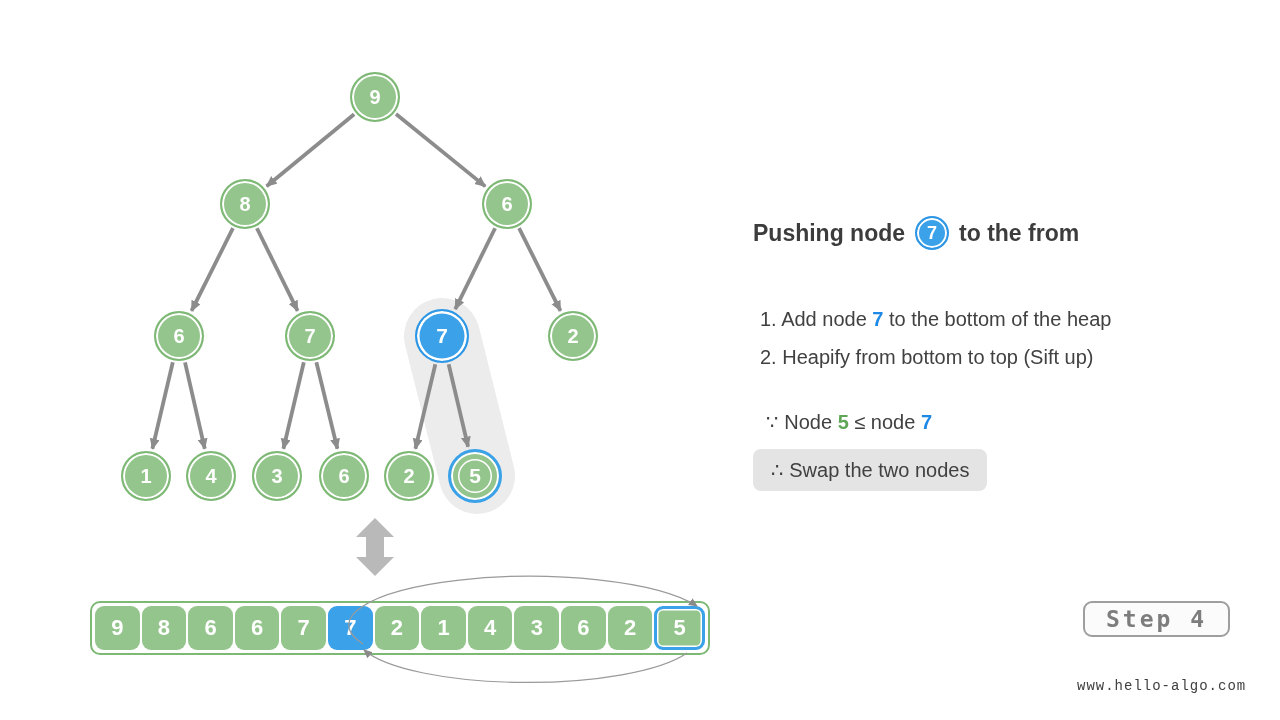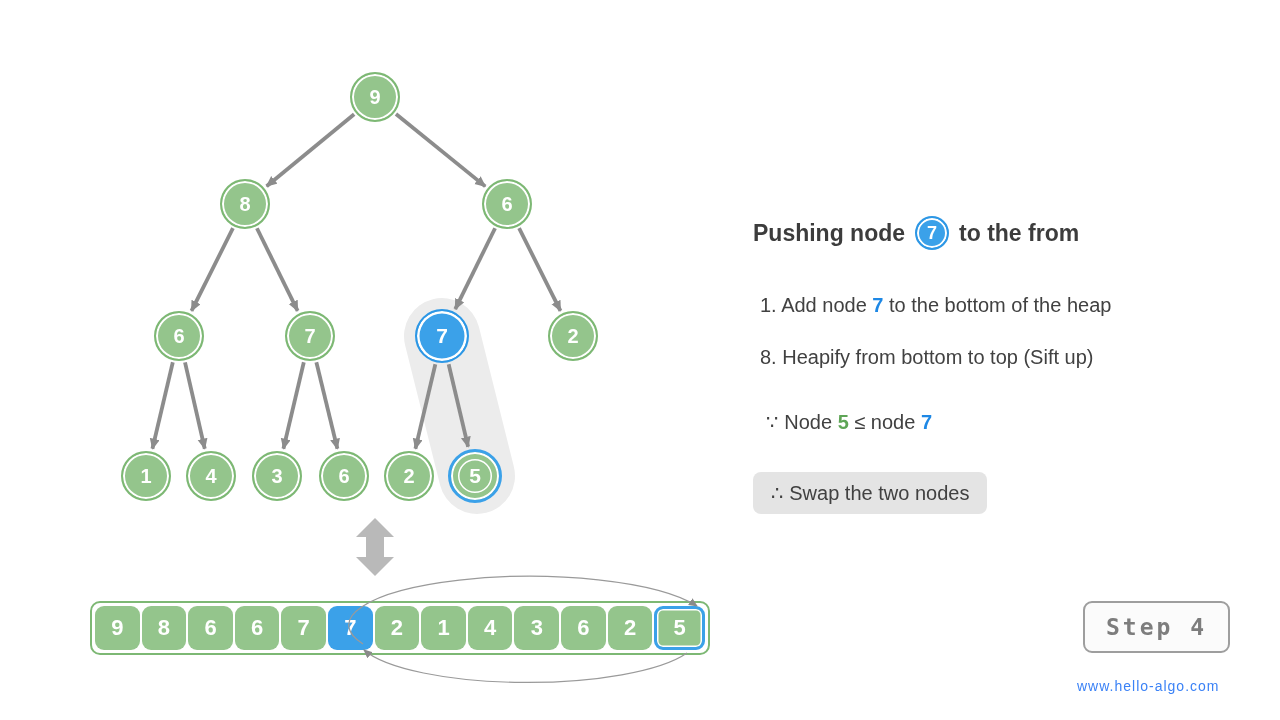--- a/index.html
+++ b/index.html
@@ -73,37 +73,37 @@
     display:flex;align-items:center;justify-content:center;
     color:#fff;font-size:18px;font-weight:bold;
   }
   .list-item{
     position:absolute;left:760px;font-size:20px;color:#414141;
   }
   .em-blue{color:var(--blue-text,#1e88e5);font-weight:bold;}
   .em-green{color:var(--green-text,#5ea556);font-weight:bold;}
   .because-line{position:absolute;left:766px;top:410px;font-size:20px;color:#414141;}
   .therefore-box{
-    position:absolute;left:753px;top:472px;
+    position:absolute;left:753px;top:449px;
     background:#e4e4e4;border-radius:8px;padding:9px 18px;
     font-size:20px;color:#414141;
   }
 
   
   .step-badge{
-    position:absolute;left:1083px;top:601px;width:147px;height:52px;
+    position:absolute;left:1083px;top:601px;width:147px;height:36px;
     box-sizing:border-box;border:2px solid #9e9e9e;border-radius:9px;background:#fbfbfb;
     display:flex;align-items:center;justify-content:center;
     font-family:"DejaVu Sans Mono","Liberation Mono",monospace;
     font-weight:bold;font-size:23px;color:#7d7d7d;letter-spacing:3px;
   }
   .watermark{
     position:absolute;left:1077px;top:678px;
-    font-family:Liberation Sans, sans-serif;
-    font-size:14px;color:#3b82f6;letter-spacing:1px;
+    font-family:Liberation Mono, monospace;
+    font-size:14px;color:#404040;letter-spacing:1px;
   }
 </style>
 </head>
 <body>
 
 <svg class="layer" id="edge-svg" width="1280" height="720" viewBox="0 0 1280 720">
   <defs>
     <marker id="arrow" markerUnits="userSpaceOnUse" markerWidth="12" markerHeight="11" refX="10" refY="5" orient="auto">
       <path d="M0,0 L11,5 L0,10 Z" fill="#8c8c8c"></path>
     </marker>
@@ -167,25 +167,25 @@
   <path class="swaparc" d="M 363 644 A 171 46 0 1 1 697 606" marker-end="url(#arrow-thin)"></path>
   <path class="swaparc" d="M 687 653 A 171 46 0 0 1 364 650" marker-end="url(#arrow-thin)"></path>
 </svg>
 
 <div class="panel-title">
   <span>Pushing node</span>
   <span class="title-node">7</span>
   <span>to the from</span>
 </div>
 
-<div class="list-item" style="top:294px">
+<div class="list-item" style="top:308px">
   <span>1. Add node </span><span class="em-blue">7</span><span> to the bottom of the heap</span>
 </div>
 
-<div class="list-item" style="top:346px">8. Heapify from bottom to top (Sift up)</div>
+<div class="list-item" style="top:346px">2. Heapify from bottom to top (Sift up)</div>
 
 <div class="because-line">
   <span>∵ Node </span><span class="em-green">5</span><span> ≤ node </span><span class="em-blue">7</span>
 </div>
 
 <div class="therefore-box">∴ Swap the two nodes</div>
 
 <div class="step-badge">Step 4</div>
 
 <div class="watermark">www.hello-algo.com</div>

